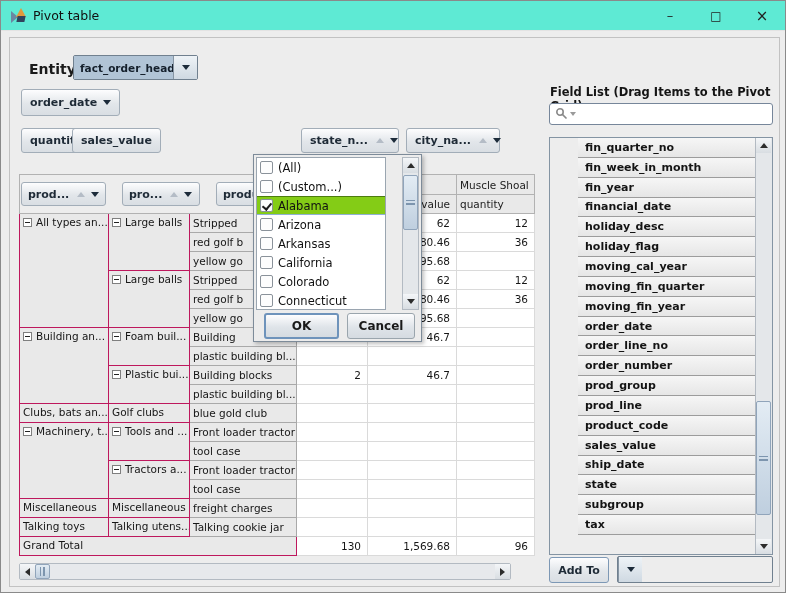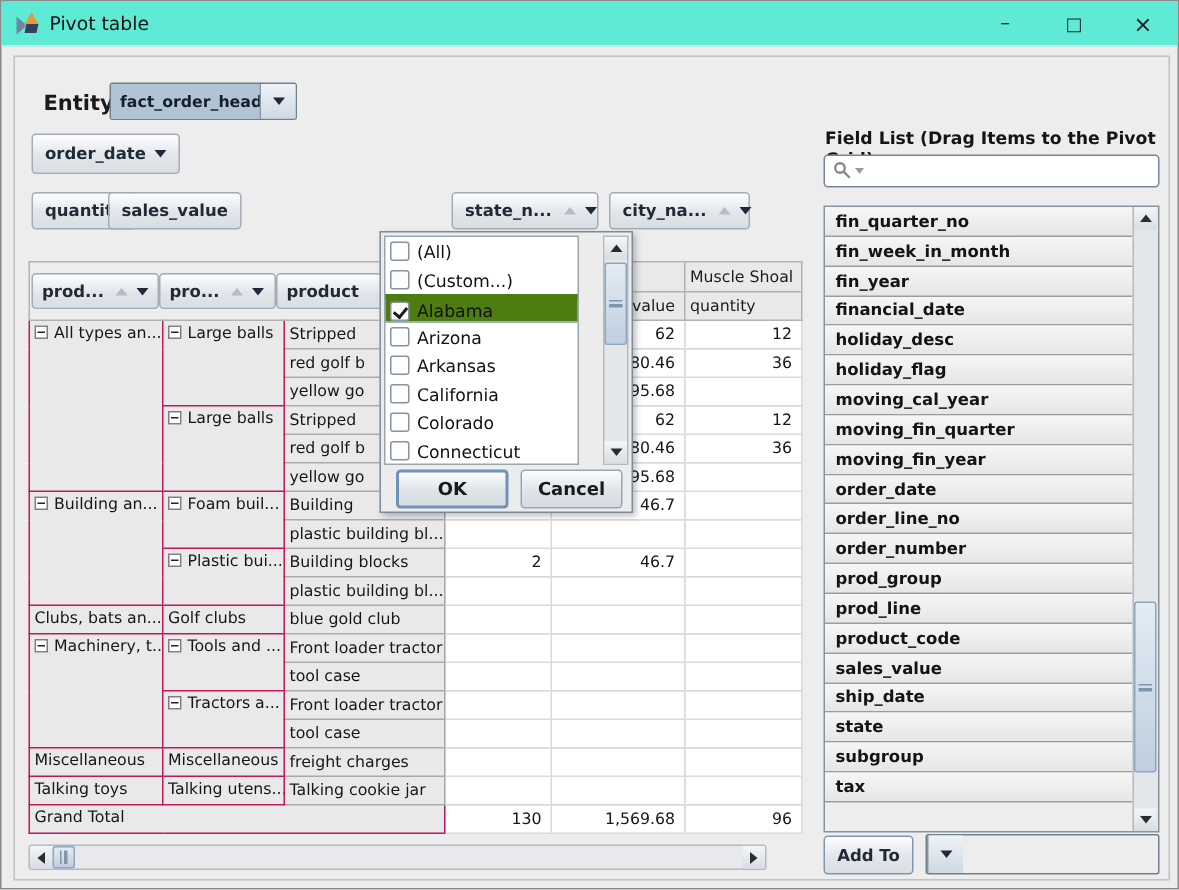--- a/index.html
+++ b/index.html
@@ -26,21 +26,21 @@
   .combo .val{display:flex;align-items:center;padding:0 6px;font-size:10.5px;font-weight:bold;color:#15202c;}
   .combo .arrowbox{display:flex;align-items:center;justify-content:center;width:24px;background:linear-gradient(#eef3f7,#cfd9e2);border-left:1px solid #8795a3;}
   .combo.sel .val{background:#b1c4d6;}
   .combo.plain .val{background:#ffffff;}
   
   .pivotwrap{position:absolute;left:18px;top:173px;width:515px;}
   table.pivot{border-collapse:collapse;table-layout:fixed;width:515px;}
   table.pivot td,table.pivot th{overflow:hidden;white-space:nowrap;font-weight:normal;}
   .hcell{background:#e9e9e9;border:1px solid #b2b2b2;font-size:10.5px;color:#1c1c1c;text-align:left;padding:0 3px;}
   .hbtncell{background:#ededed;border:1px solid #b2b2b2;padding:0;}
-  .hbtnrow{display:flex;gap:0;padding:2px 1px;align-items:center;}
+  .hbtnrow{display:flex;gap:16px;padding:2px 1px;align-items:center;}
   .hbtn{position:static;height:24px;padding:0 6px;flex:none;}
   .gcell{background:#e9e9e9;border:1px solid #be185d;vertical-align:top;padding:2px 2px 0 3px;font-size:10.5px;color:#161616;text-align:left;}
   .pcell{background:#e9e9e9;border:1px solid #a9a9a9;font-size:10.5px;color:#161616;text-align:left;padding:0 3px;}
   .vcell{background:#ffffff;border:1px solid #dadada;font-size:10.5px;color:#161616;text-align:right;padding:0 6px 0 3px;}
   tr.dr{height:19px;}
   .cb{display:inline-block;width:9px;height:9px;border:1px solid #7f7f7f;background:#fff;position:relative;vertical-align:-1px;margin-right:4px;}
   .cb::after{content:"";position:absolute;left:1px;top:3px;width:5px;height:1px;background:#222;}
   .num-r{text-align:right;padding-right:6px;}
   
   .hscroll{position:absolute;left:18px;top:562px;width:492px;height:17px;background:#e7e9ec;border:1px solid #b3bac2;border-radius:2px;}
@@ -49,33 +49,33 @@
   .tri-r{width:0;height:0;border-top:4px solid transparent;border-bottom:4px solid transparent;border-left:5px solid #2c2c2c;}
   .tri-u{width:0;height:0;border-left:4px solid transparent;border-right:4px solid transparent;border-bottom:5px solid #2c2c2c;}
   .tri-d{width:0;height:0;border-left:4px solid transparent;border-right:4px solid transparent;border-top:5px solid #2c2c2c;}
   .thumb{position:absolute;background:linear-gradient(#e3ecf4,#bfcfdf);border:1px solid #90a4ba;border-radius:2px;display:flex;align-items:center;justify-content:center;}
   .griph{width:5px;height:9px;border-left:1px solid #7d95ae;border-right:1px solid #7d95ae;background:linear-gradient(90deg,transparent 2px,#7d95ae 2px,#7d95ae 3px,transparent 3px);}
   .gripv{width:9px;height:5px;border-top:1px solid #7d95ae;border-bottom:1px solid #7d95ae;background:linear-gradient(transparent 2px,#7d95ae 2px,#7d95ae 3px,transparent 3px);}
   
   .popup{position:absolute;left:252px;top:153px;width:169px;height:188px;background:#ececec;border:1px solid #7d8b99;box-shadow:2px 2px 4px rgba(0,0,0,.25);z-index:20;}
   .plist{position:absolute;left:2px;top:2px;width:130px;height:153px;background:#ffffff;border:1px solid #9aa5b0;}
   .pitem{display:flex;align-items:center;height:19px;padding-left:3px;font-size:11.5px;color:#111;}
-  .pitem.selrow{background:#4d7c0f;border-top:4px solid #4d7c0f;border-bottom:1px solid #8fb0d4;height:19px;}
+  .pitem.selrow{background:#84cc16;border-top:1px solid #4d7c0f;border-bottom:1px solid #8fb0d4;height:19px;}
   .chk{width:13px;height:13px;background:#fdfdfd;border:1px solid #8a929a;border-radius:2px;margin-right:5px;position:relative;flex:none;}
   .chk.on::after{content:"";position:absolute;left:3px;top:1px;width:4px;height:7px;border-right:2px solid #1c1c1c;border-bottom:2px solid #1c1c1c;transform:rotate(40deg);}
   .pvscroll{position:absolute;right:2px;top:2px;width:17px;height:153px;background:#e4e7ea;border:1px solid #b3bac2;}
   .pbtn{position:absolute;height:26px;display:flex;align-items:center;justify-content:center;background:linear-gradient(#fdfdfe,#dfe4e9 55%,#d5dbe1);font-size:12px;font-weight:bold;color:#1a1a1a;border-radius:3px;}
   .okbtn{left:10px;top:158px;width:75px;border:2px solid #6e93bb;}
   .cancelbtn{left:93px;top:158px;width:68px;border:1px solid #9aa5ad;}
   
   .fl-title{position:absolute;left:549px;top:84px;font-size:11.5px;font-weight:bold;color:#141414;}
   .searchbox{position:absolute;left:548px;top:102px;width:224px;height:22px;background:#fff;border:1px solid #76869a;border-radius:3px;display:flex;align-items:center;padding-left:5px;}
   .searchbox input{border:none;outline:none;flex:1;height:16px;font-size:11px;background:transparent;}
   .flist{position:absolute;left:548px;top:136px;width:224px;height:418px;background:#ededed;border:1px solid #8494a3;overflow:hidden;}
-  .fitem{height:19.85px;background:linear-gradient(#f6f6f6,#e6e6e6);border-bottom:1px solid #9c9c9c;font-size:11px;font-weight:bold;color:#141414;display:flex;align-items:center;padding-left:7px;width:205px;}
+  .fitem{height:19.85px;background:linear-gradient(#f6f6f6,#e6e6e6);border-bottom:1px solid #9c9c9c;font-size:11px;font-weight:bold;color:#141414;display:flex;align-items:center;padding-left:7px;width:205px;margin-left:28px;}
   .fvscroll{position:absolute;right:0px;top:0px;width:17px;height:416px;background:#e4e7ea;border-left:1px solid #b3bac2;}
   .addto{left:548px;top:556px;width:60px;height:26px;justify-content:center;border:1px solid #7d98b5;font-size:11px;}
   .rowarea{left:616px;top:555px;height:27px;width:156px;}
   .rowarea .val{flex:1;}
 </style>
 </head>
 <body>
 
 <div class="window">
 

